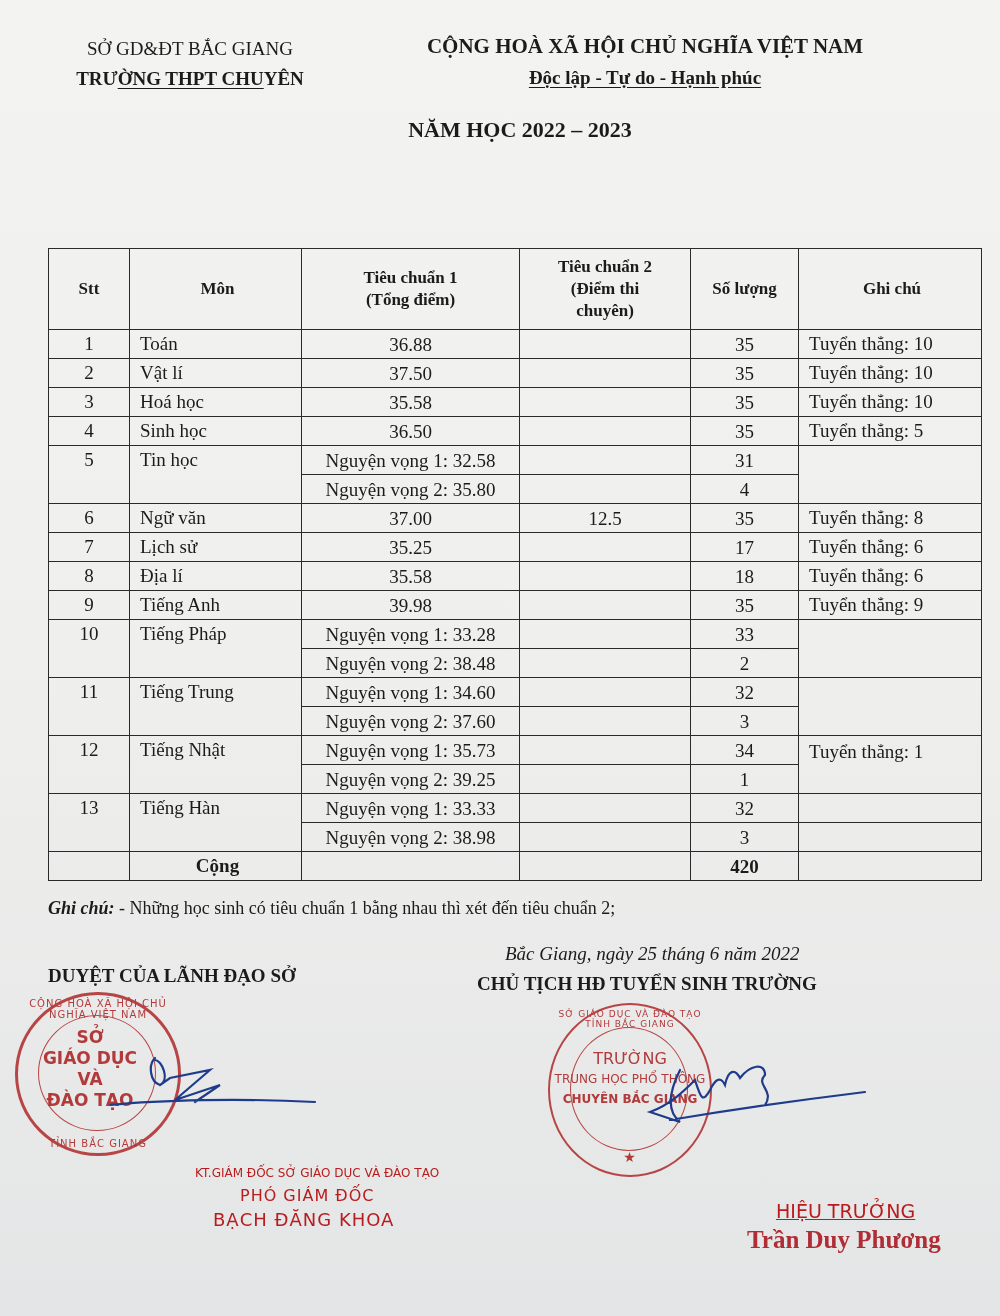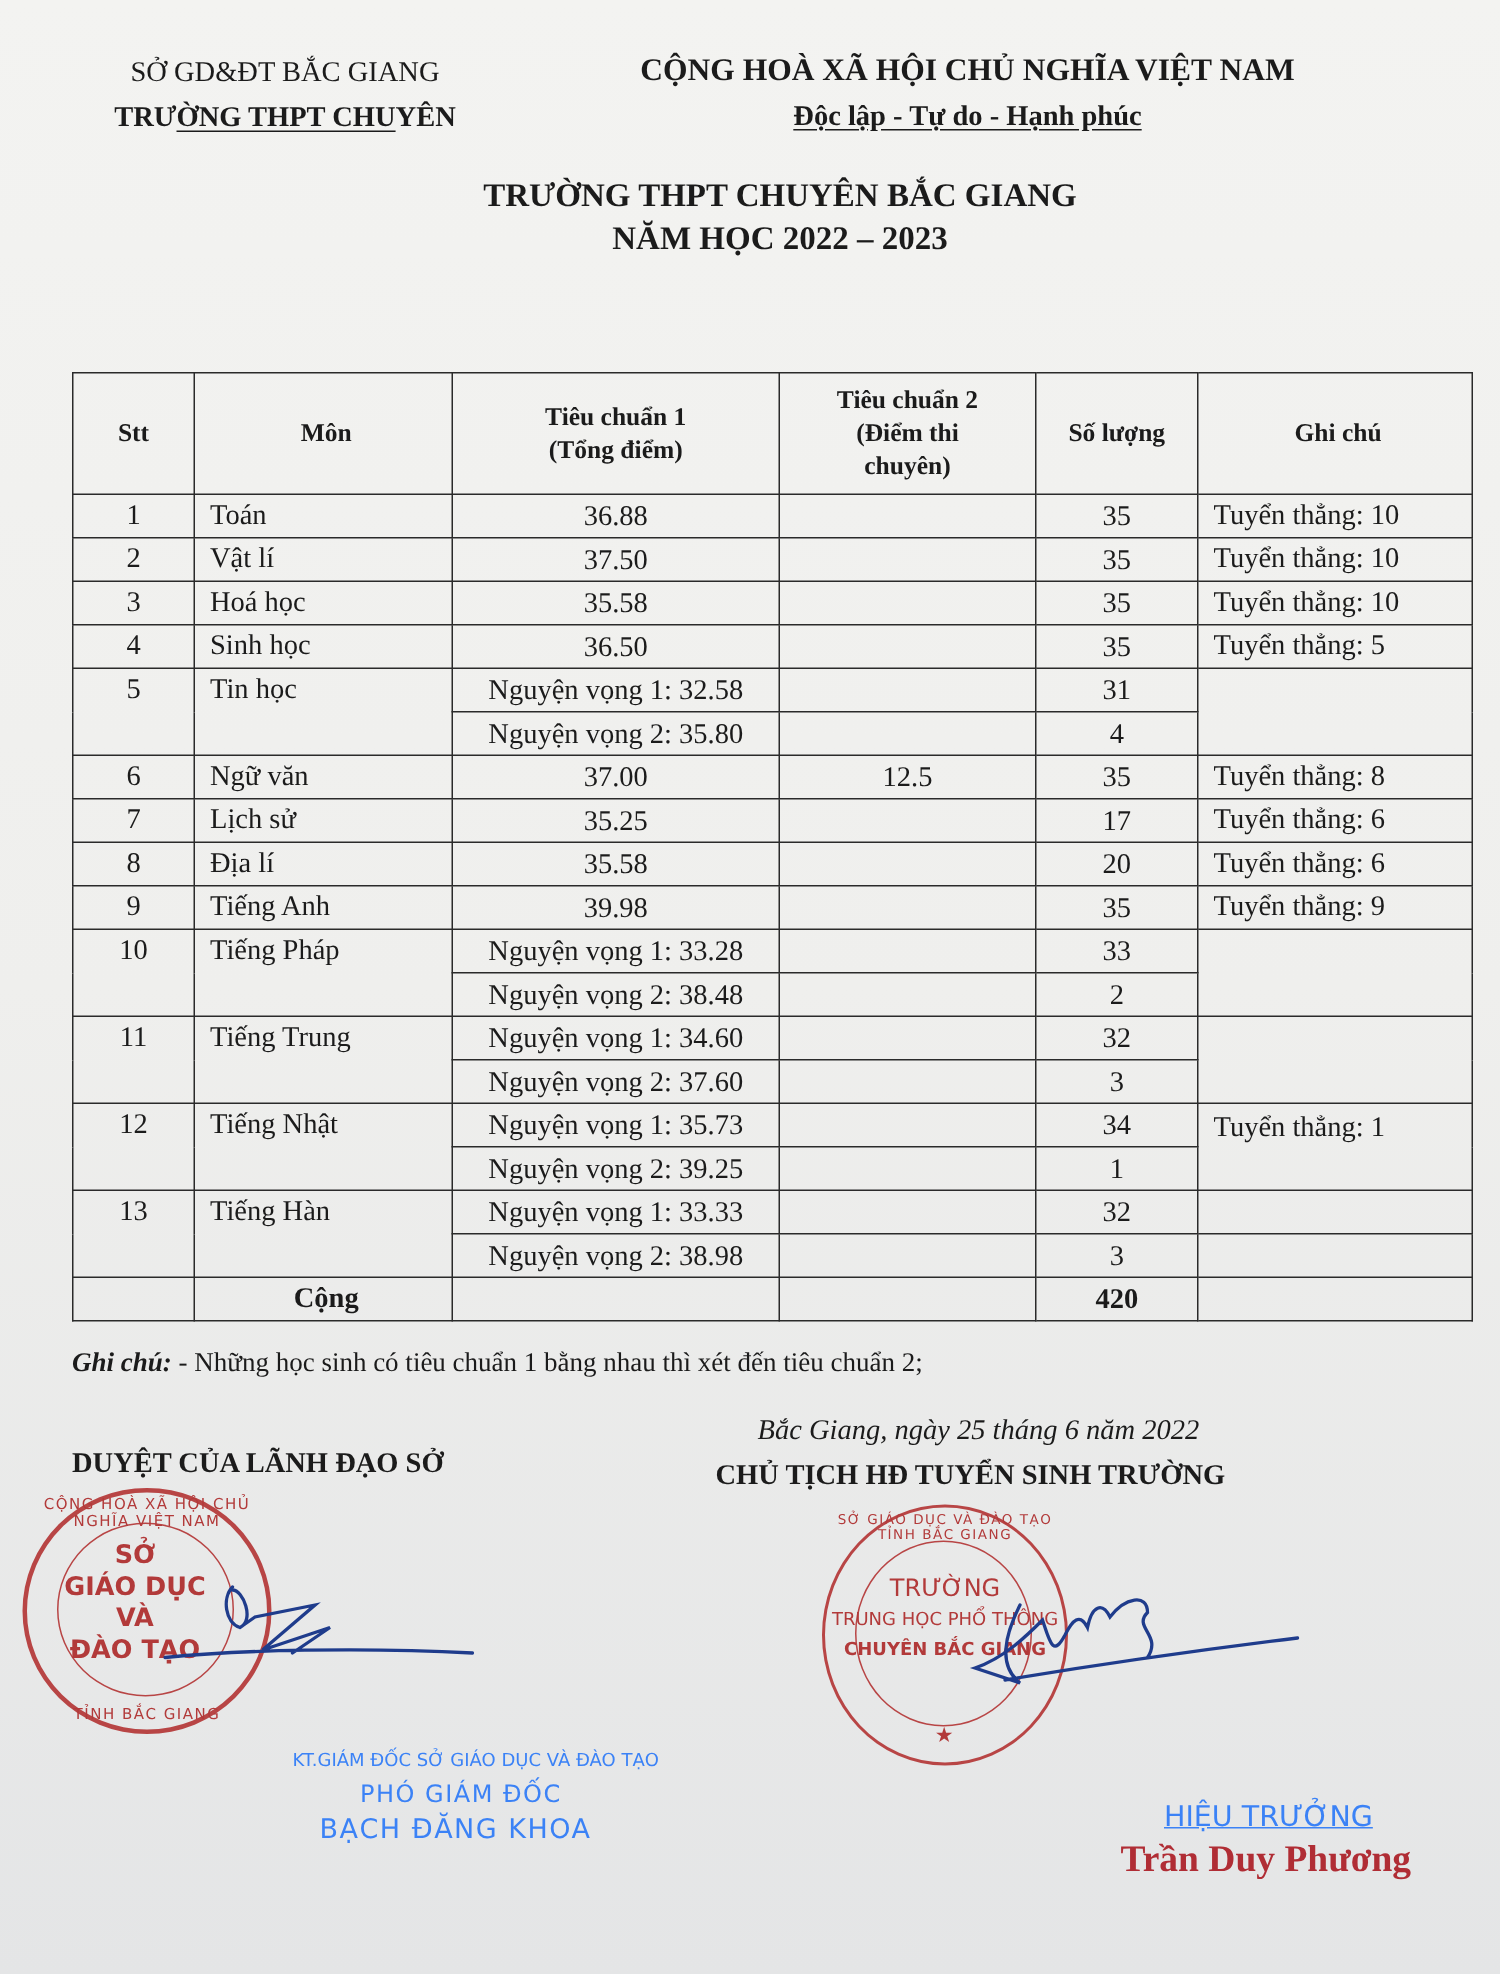--- a/index.html
+++ b/index.html
@@ -47,42 +47,41 @@
   .stamp1 .inner { left:20px; top:20px; width:116px; height:114px; }
   .stamp1 .txt { position:absolute; left:0; right:16px; top:32px; font-size:17px; line-height:21px; font-weight:bold; }
   .stamp1 .ring { position:absolute; left:0; right:0; font-size:10px; letter-spacing:1px; }
   .stamp2 { left:548px; top:1003px; width:160px; height:170px; border-width:2px; }
   .stamp2 .inner { left:20px; top:22px; width:116px; height:122px; }
   .stamp2 .txt { position:absolute; left:0; right:0; top:44px; font-size:12px; line-height:20px; }
   .stamp2 .txt .big { font-size:16px; }
   .stamp2 .txt .bold { font-weight:bold; }
   .stamp2 .ring { position:absolute; left:0; right:0; font-size:10px; letter-spacing:1px; }
 
-  .red { color:#3b82f6; font-family:"DejaVu Sans", sans-serif; }
+  .red { color:#b91c1c; font-family:"DejaVu Sans", sans-serif; }
   .left-sign-role1 { left:195px; top:1166px; font-size:12px; letter-spacing:0; }
   .left-sign-role2 { left:240px; top:1186px; font-size:16px; letter-spacing:1px; }
   .left-sign-name  { left:213px; top:1209px; font-size:18px; letter-spacing:1px; }
   .right-sign-role { left:776px; top:1200px; font-size:19px;text-decoration:underline; }
   .right-sign-name { left:747px; top:1226px; font-size:25px; font-weight:bold; font-family:"Liberation Serif", serif; color:#b02d35; }
   svg.sig { position:absolute; }
 </style>
 </head>
 <body>
 
 <div class="abs hdr-left">
   <div>SỞ GD&amp;ĐT BẮC GIANG</div>
   <div class="l2"><span>TRƯ</span><u>ỜNG THPT CHU</u><span>YÊN</span></div>
 </div>
 <div class="abs hdr-right">
   <div class="l1">CỘNG HOÀ XÃ HỘI CHỦ NGHĨA VIỆT NAM</div>
   <div class="l2">Độc lập - Tự do - Hạnh phúc</div>
 </div>
 
 <div class="abs title">
-  <div>TRƯỜNG THPT CHUYÊN BẮC GIANG</div>
   <div>NĂM HỌC 2022 – 2023</div>
 </div>
 
 <table class="scores">
   <thead>
     <tr>
       <th class="c-stt" style="vertical-align:middle">Stt</th>
       <th class="c-mon" style="text-align:center;vertical-align:middle">Môn</th>
       <th class="c-tc1">
         <div>Tiêu chuẩn 1</div>
@@ -160,21 +159,21 @@
       <td class="c-tc1">35.25</td>
       <td class="c-tc2"></td>
       <td class="c-sl">17</td>
       <td class="c-gc">Tuyển thẳng: 6</td>
     </tr>
     <tr>
       <td class="c-stt">8</td>
       <td class="c-mon">Địa lí</td>
       <td class="c-tc1">35.58</td>
       <td class="c-tc2"></td>
-      <td class="c-sl">20</td>
+      <td class="c-sl">18</td>
       <td class="c-gc">Tuyển thẳng: 6</td>
     </tr>
     <tr>
       <td class="c-stt">9</td>
       <td class="c-mon">Tiếng Anh</td>
       <td class="c-tc1">39.98</td>
       <td class="c-tc2"></td>
       <td class="c-sl">35</td>
       <td class="c-gc">Tuyển thẳng: 9</td>
     </tr>

